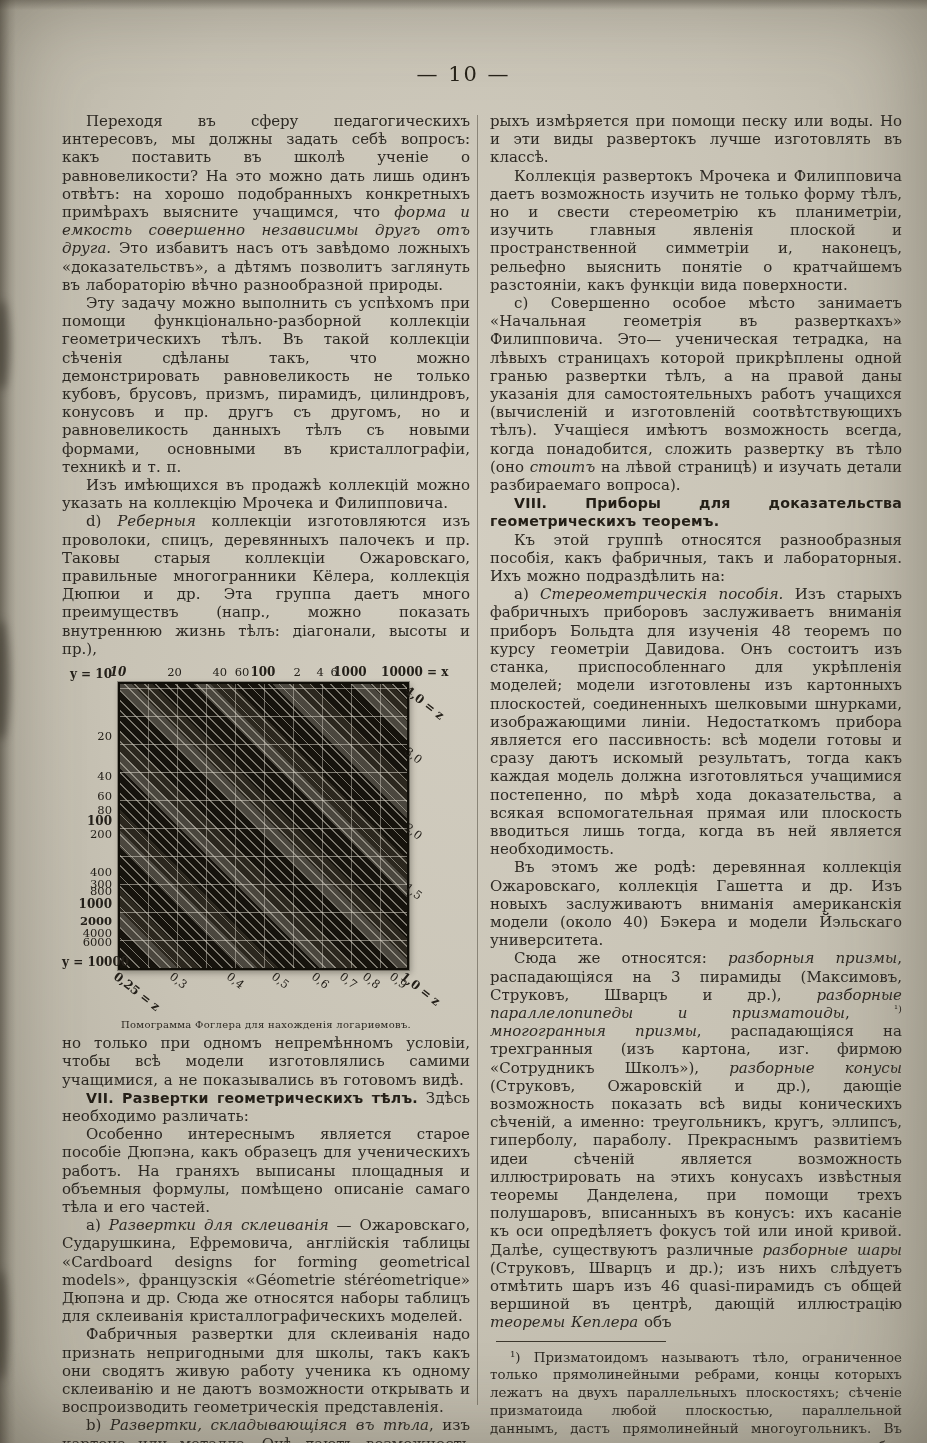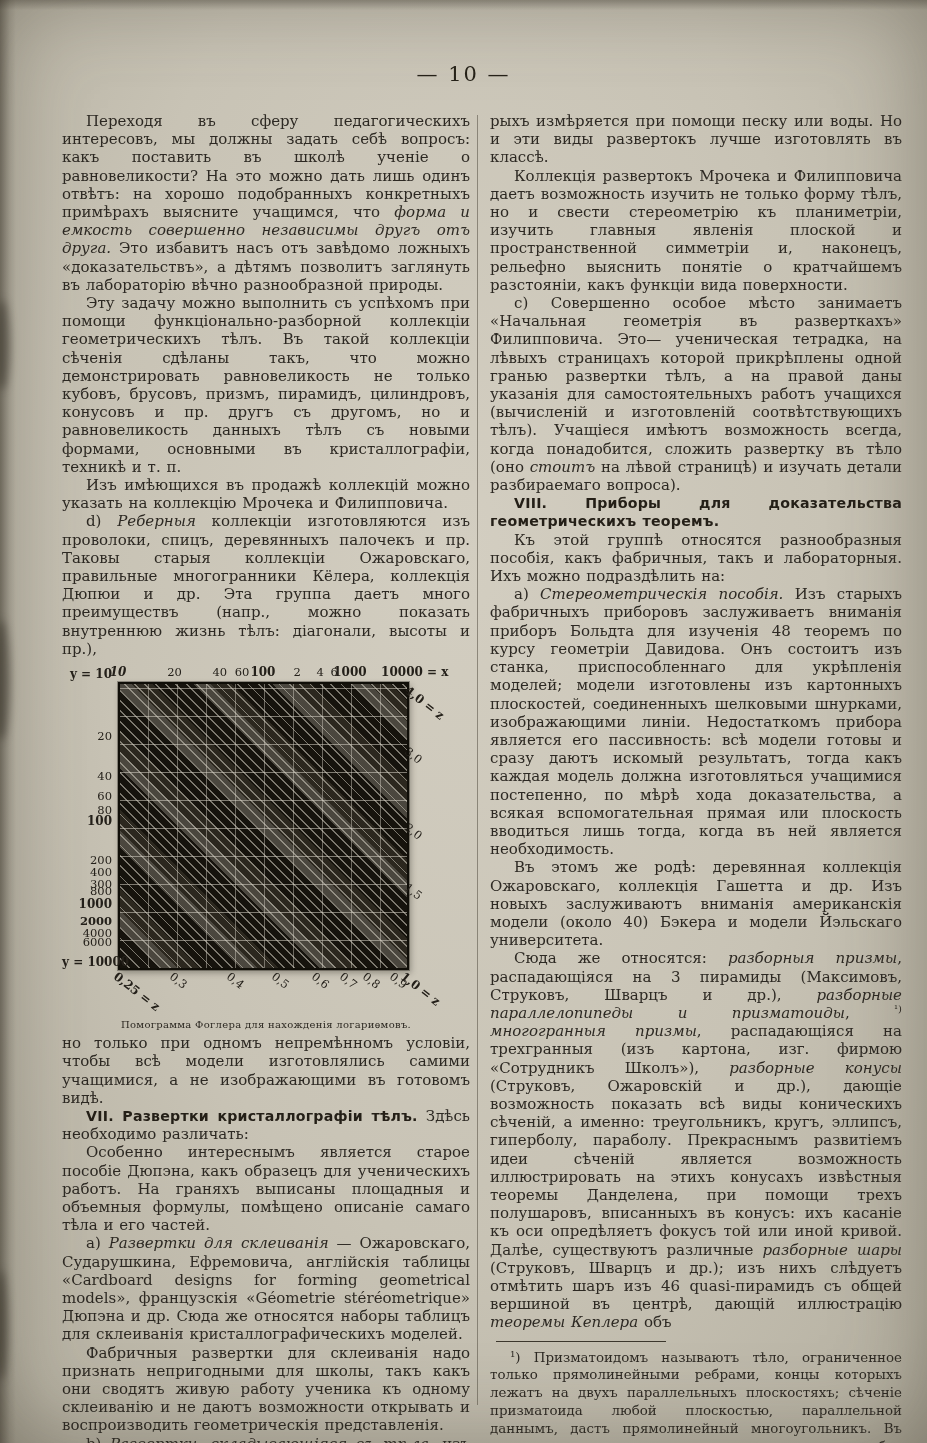--- a/index.html
+++ b/index.html
@@ -106,21 +106,21 @@
           <span class="axlab " style="left: 258.048px; top: 0px; transform: translateX(-50%);">4</span>
           <span class="axlab " style="left: 272.111px; top: 0px; transform: translateX(-50%);">6</span>
           <span class="axlab  bold" style="left: 287.896px; top: 0px; transform: translateX(-50%);">1000</span>
           <span class="axlab  bold" style="left: 329.224px; top: 0px; transform: translateX(-15%);">10000 = x</span>
           <span class="axlab left-lab bold" style="top: 2px;">y = 10</span>
           <span class="axlab left-lab" style="top: 63.96px;">20</span>
           <span class="axlab left-lab" style="top: 103.72px;">40</span>
           <span class="axlab left-lab" style="top: 123.6px;">60</span>
           <span class="axlab left-lab" style="top: 137.8px;">80</span>
           <span class="axlab left-lab bold" style="top: 149.16px;">100</span>
-          <span class="axlab left-lab" style="top: 188px;">200</span>
+          <span class="axlab left-lab" style="top: 162px;">200</span>
           <span class="axlab left-lab" style="top: 200.28px;">400</span>
           <span class="axlab left-lab" style="top: 211.64px;">300</span>
           <span class="axlab left-lab" style="top: 218.74px;">800</span>
           <span class="axlab left-lab bold" style="top: 231.52px;">1000</span>
           <span class="axlab left-lab" style="top: 248.56px; font-weight: bold;">2000</span>
           <span class="axlab left-lab" style="top: 261.34px;">4000</span>
           <span class="axlab left-lab" style="top: 269.86px;">6000</span>
           <span class="axlab left-lab bold" style="top: 289.74px;">y = 10000</span>
           <span class="axlab rot bold" style="left: 57.435px; top: 304px;">0,25 = z</span>
           <span class="axlab rot" style="left: 112.539px; top: 304px;">0,3</span>
@@ -133,22 +133,22 @@
           <span class="axlab rot bold" style="left: 344.435px; top: 304px;">1,0 = z</span>
           <span class="axlab rot bold" style="left: 348px; top: 17.42px;">4,0 = z</span>
           <span class="axlab rot" style="left: 348px; top: 78.48px;">3,0</span>
           <span class="axlab rot" style="left: 348px; top: 155.16px;">2,0</span>
           <span class="axlab rot" style="left: 348px; top: 214.8px;">1,5</span>
         </div>
       <figcaption class="caption">Помограмма Фоглера для нахожденія логариѳмовъ.</figcaption>
     </figure>
 
     <div>
-        <p class="para noindent">но только при одномъ непремѣнномъ условіи, чтобы всѣ модели изготовлялись самими учащимися, а не изображающими въ готовомъ видѣ.</p>
-        <p class="para"><b class="hsans">VII. Развертки кристаллографіи тѣлъ.</b> Здѣсь необходимо различать:</p>
+        <p class="para noindent">но только при одномъ непремѣнномъ условіи, чтобы всѣ модели изготовлялись самими учащимися, а не показывались въ готовомъ видѣ.</p>
+        <p class="para"><b class="hsans">VII. Развертки геометрическихъ тѣлъ.</b> Здѣсь необходимо различать:</p>
         <p class="para">Особенно интереснымъ является старое пособіе Дюпэна, какъ образецъ для ученическихъ работъ. На граняхъ выписаны площадныя и объемныя формулы, помѣщено описаніе самаго тѣла и его частей.</p>
         <p class="para">а) <i>Развертки для склеиванія</i> — Ожаровскаго, Сударушкина, Ефремовича, англійскія таблицы «Cardboard designs for forming geometrical models», французскія «Géometrie stéréometrique» Дюпэна и др. Сюда же относятся наборы таблицъ для склеиванія кристаллографическихъ моделей.</p>
         <p class="para">Фабричныя развертки для склеиванія надо признать непригодными для школы, такъ какъ они сводятъ живую работу ученика къ одному склеиванію и не даютъ возможности открывать и воспроизводить геометрическія представленія.</p>
         <p class="para">b) <i>Развертки, складывающіяся въ тѣла</i>, изъ картона или металла. Онѣ даютъ возможность сложить и разложить тѣло и такимъ образомъ изучить его всесторонне. Мѣдныя или жестяныя развертки, кромѣ того, могутъ давать полыя тѣла, емкость кото-</p>
       </div>
   </div>
 
   <div class="divider"></div>
 
   <div class="col col-right">

